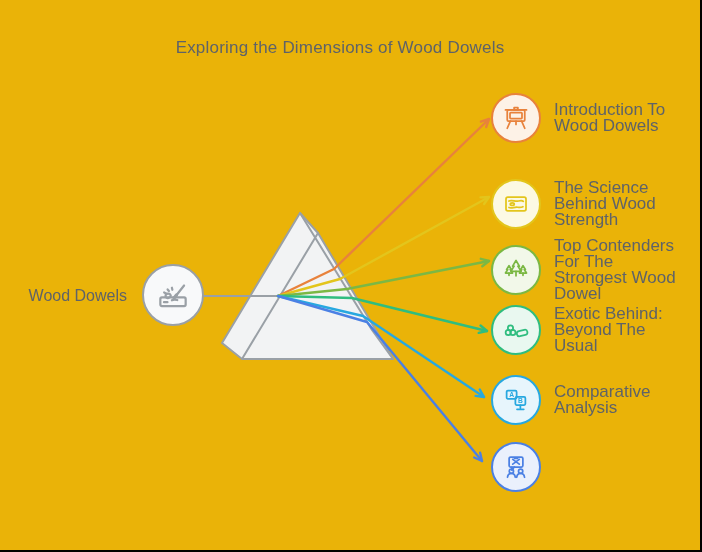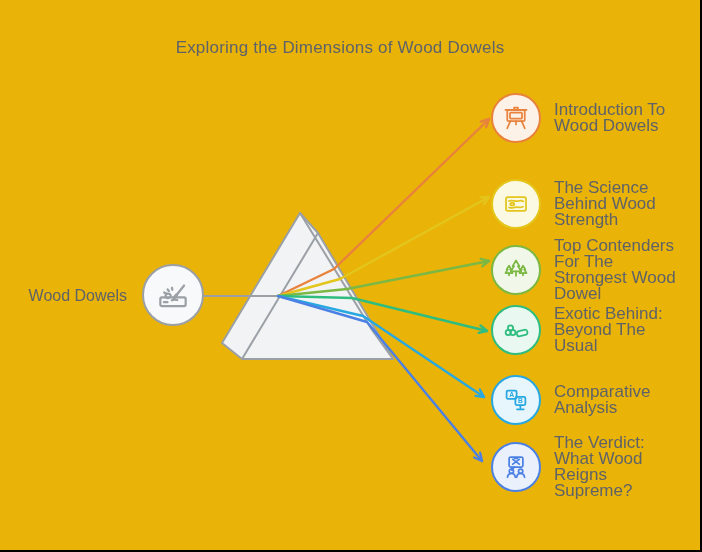--- a/index.html
+++ b/index.html
@@ -167,19 +167,15 @@
             <rect x="6.5" y="4" width="11" height="8" rx="1.2"></rect>
             <path d="M10.6 12l-1.9 2.5V12"></path>
             <path d="M9.4 9.7l5.2-3.8M14.6 9.7L9.4 5.9"></path>
             <path d="M11.1 4.9h1.8" stroke-width="1.9"></path>
             <circle cx="8.3" cy="15.4" r="1.7"></circle>
             <path d="M5.2 20.2c.2-1.9 1.5-3.1 3.1-3.1s2.9 1.2 3.1 3.1"></path>
             <circle cx="15.7" cy="15.4" r="1.7"></circle>
             <path d="M12.6 20.2c.2-1.9 1.5-3.1 3.1-3.1s2.9 1.2 3.1 3.1"></path>
           </svg>
         </div>
-        <div class="topic-label">The Verdict:
-What Wood
-Reigns
-Supreme?</div>
       </div>
     </div>
 </div>
 
 </body></html>

